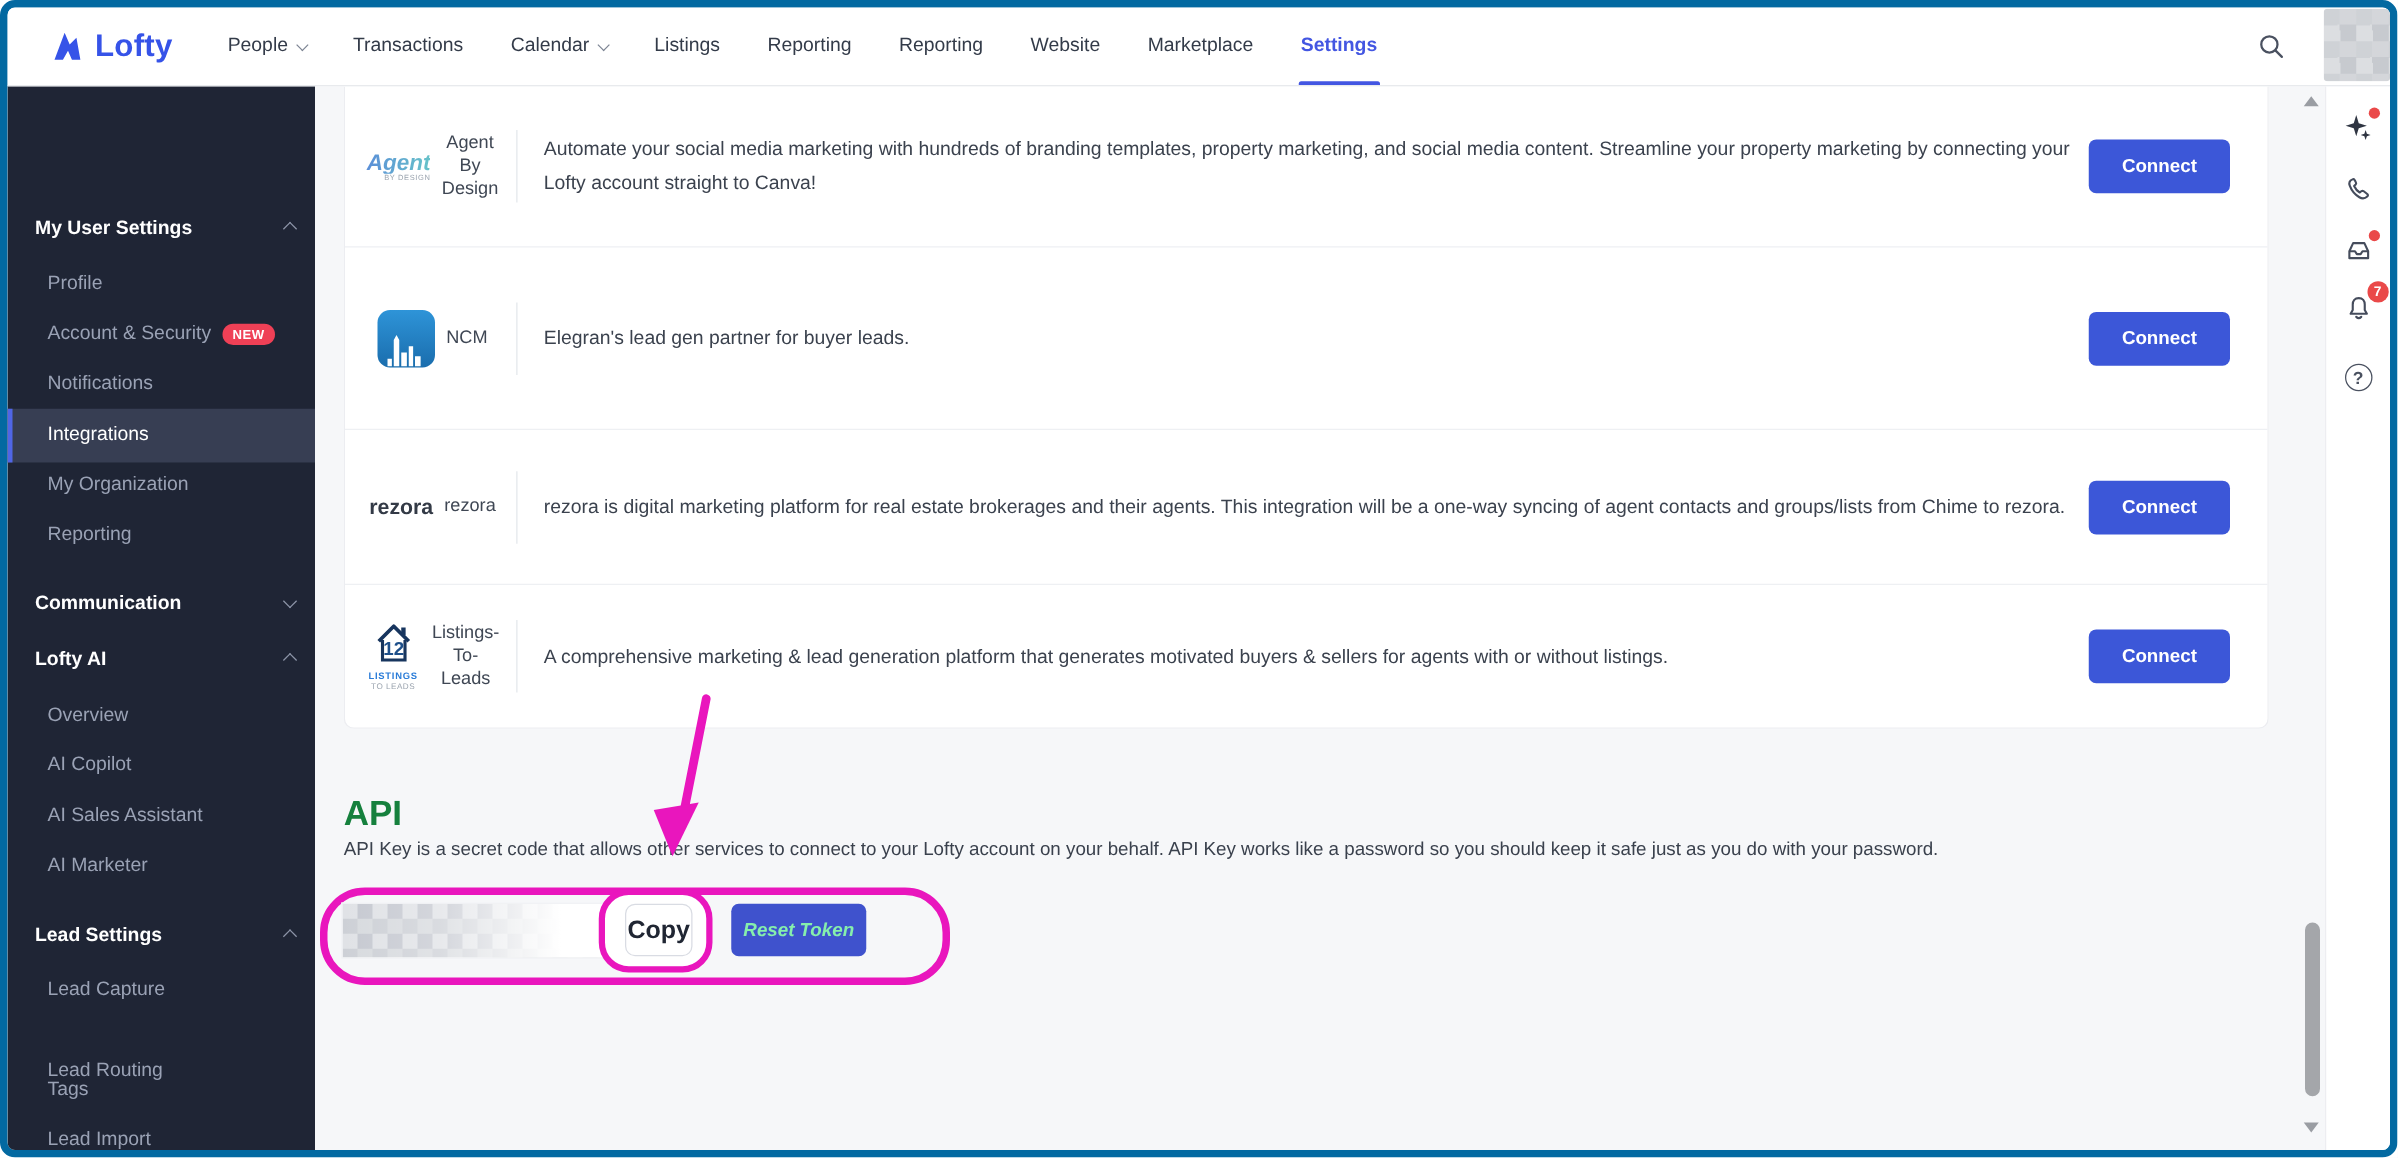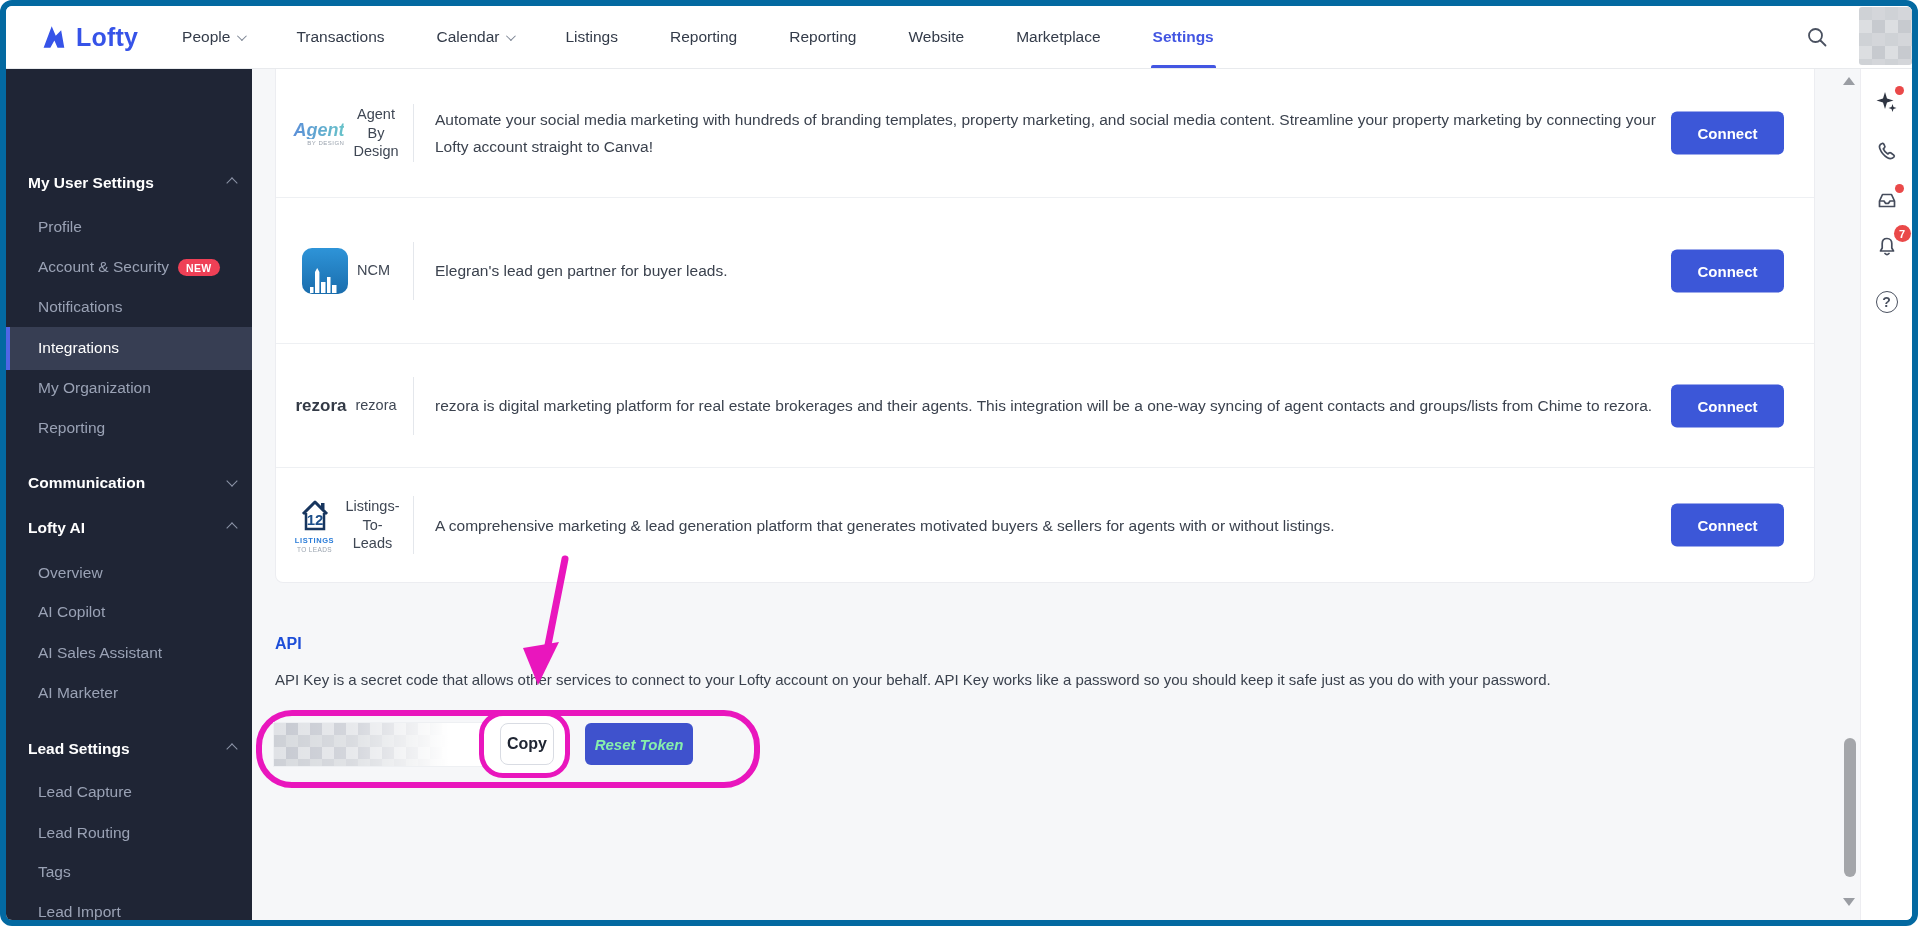--- a/index.html
+++ b/index.html
@@ -3,21 +3,21 @@
 <meta charset="utf-8">
 <style>
   * { margin:0; padding:0; box-sizing:border-box; }
   html,body { background:#ffffff; font-family:"Liberation Sans", sans-serif; }
   .frame { position:relative; width:1918px; height:926px; border:6px solid #0369a1; border-radius:12px; overflow:hidden; background:#f6f7f9; }
 
   
   .topnav { position:absolute; left:0; top:0; right:0; height:63px; background:#fff; border-bottom:1px solid #e8eaed; display:flex; align-items:center; z-index:30; }
   .logo { display:flex; align-items:center; gap:9px; margin-left:34px; }
   .logo-text { font-size:25px; font-weight:bold; color:#3653e8; letter-spacing:.2px; }
-  .nav-items { display:flex; align-items:center; gap:52px; margin-left:44px; height:100%; }
+  .nav-items { display:flex; align-items:center; gap:38px; margin-left:44px; height:100%; }
   .nav-item { position:relative; height:100%; display:flex; align-items:center; gap:7px; font-size:15.5px; color:#333b49; cursor:pointer; white-space:nowrap; }
   .nav-item.active { color:#4356e2; font-weight:bold; }
   .nav-item.active::after { content:""; position:absolute; left:-2px; right:-2px; bottom:0; height:3px; background:#4356e2; border-radius:2px 2px 0 0; }
   .caret { width:7px; height:7px; border-right:1.6px solid #7c8493; border-bottom:1.6px solid #7c8493; transform:rotate(45deg) translateY(-2px); }
   .nav-search { position:absolute; right:84px; top:20px; cursor:pointer; }
   .avatar { position:absolute; right:0; top:1px; width:53px; height:58px; border-radius:3px;
     background-image:conic-gradient(#d4d6da 90deg,#c7cacf 90deg 180deg,#dcdee1 180deg 270deg,#cfd2d6 270deg), conic-gradient(#d9dbde 90deg,#cdd0d4 90deg 180deg,#d2d5d9 180deg 270deg,#e0e1e4 270deg);
     background-size:26px 26px, 26px 26px; background-position:0 0, 13px 13px; }
 
   
@@ -46,30 +46,30 @@
   .int-name { font-size:14.5px; color:#3f4754; text-align:center; line-height:1.3; max-width:104px; }
   .connect-btn { position:absolute; left:1395px; top:50%; transform:translateY(-50%); width:113px; height:43px; background:#3c57d8; color:#fff; font-weight:bold; font-size:15px; border:none; border-radius:6px; cursor:pointer; font-family:"Liberation Sans",sans-serif; }
   .agent-logo-text { font-size:18px; font-weight:bold; font-style:italic; background:linear-gradient(90deg,#5b8fd8,#67c2c9); -webkit-background-clip:text; background-clip:text; color:transparent; line-height:1; }
   .agent-logo-sub { font-size:6px; color:#9aa3ae; text-align:right; margin-top:1px; letter-spacing:.5px; }
   .ncm-icon { width:46px; height:46px; border-radius:10px; background:linear-gradient(180deg,#2e94d8,#1a6dad); display:flex; align-items:flex-end; justify-content:center; }
   .rezora-logo-text { font-size:17px; font-weight:bold; color:#333a46; }
   .l2l-lines { text-align:center; line-height:1.15; margin-top:2px; }
   .l2l-line1 { font-size:7.5px; font-weight:bold; color:#2a7cd8; letter-spacing:.6px; }
   .l2l-line2 { font-size:6.5px; color:#9aa3ae; letter-spacing:.4px; }
 
-  .api-title { position:absolute; left:23px; top:566px; font-size:16px; font-weight:bold; color:#1d4ed8; }
+  .api-title { position:absolute; left:23px; top:566px; font-size:28px; font-weight:bold; color:#15803d; }
   .api-desc { position:absolute; left:23px; top:602px; font-size:15px; color:#3a414d; }
   .api-box { position:absolute; left:4px; top:641px; width:504px; height:78px; border:6px solid #e916bd; border-radius:36px; }
   .api-key-field { position:absolute; left:21px; top:653px; width:226px; height:45px; background:#fff; border:1px solid #eef0f3; overflow:hidden; }
   .api-key-mosaic { position:absolute; inset:0;
     background-image:linear-gradient(90deg, rgba(255,255,255,0) 0%, rgba(255,255,255,.25) 35%, #ffffff 78%),
       conic-gradient(#c6c9d1 90deg,#d7dade 90deg 180deg,#cdd0d6 180deg 270deg,#e0e2e6 270deg);
     background-size:100% 100%, 24px 24px; }
   .copy-ring { position:absolute; left:227px; top:642px; width:91px; height:67px; border:5px solid #e916bd; border-radius:24px; background:#fff; }
-  .copy-btn { position:absolute; left:248px; top:654px; width:54px; height:42px; background:#fff; border:1.5px solid #d9dce3; border-radius:8px; font-weight:bold; font-size:16px; color:#202633; cursor:pointer; font-family:"Liberation Sans",sans-serif; }
+  .copy-btn { position:absolute; left:248px; top:654px; width:54px; height:42px; background:#fff; border:1.5px solid #d9dce3; border-radius:8px; font-weight:bold; font-size:20px; color:#202633; cursor:pointer; font-family:"Liberation Sans",sans-serif; }
   .reset-btn { position:absolute; left:333px; top:654px; width:108px; height:42px; background:#3f52cd; border:none; border-radius:6px; color:#86efac; font-weight:bold; font-size:15px; cursor:pointer; font-family:"Liberation Sans",sans-serif;font-style:italic; }
   .annotation-svg { position:absolute; left:255px; top:480px; pointer-events:none; z-index:40; }
 
   
   .m-scroll-up { position:absolute; right:5px; top:8px; width:0; height:0; border-left:6px solid transparent; border-right:6px solid transparent; border-bottom:8px solid #9a9da3; }
   .m-scroll-thumb { position:absolute; right:4px; top:669px; width:12px; height:139px; background:#a4a6aa; border-radius:6px; }
   .m-scroll-down { position:absolute; right:5px; bottom:14px; width:0; height:0; border-left:6px solid transparent; border-right:6px solid transparent; border-top:8px solid #9a9da3; }
 
   
   .rail { position:absolute; right:0; top:63px; width:52px; bottom:0; background:#fff; border-left:1px solid #ededf1; z-index:25; }
@@ -182,21 +182,21 @@
       </div>
 
     <div class="sb-header" style="top:660px;">
         <span>Lead Settings</span>
       </div>
     <span class="sb-chevron chev-up" style="top:676px;"></span>
 
     <div class="sb-item" style="top:703px;">
         <span>Lead Capture</span>
       </div>
-    <div class="sb-item" style="top:744px;justify-content:flex-end;">
+    <div class="sb-item" style="top:768px;justify-content:flex-end;">
         <span>Lead Routing</span>
       </div>
     <div class="sb-item" style="top:783px;">
         <span>Tags</span>
       </div>
     <div class="sb-item" style="top:823px;">
         <span>Lead Import</span>
       </div>
   </div>
 

